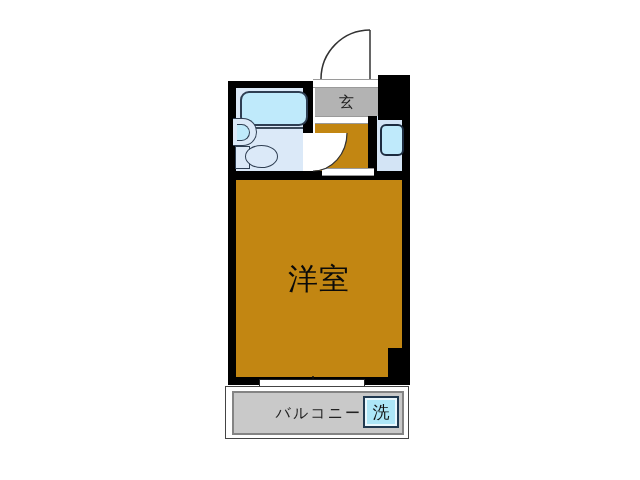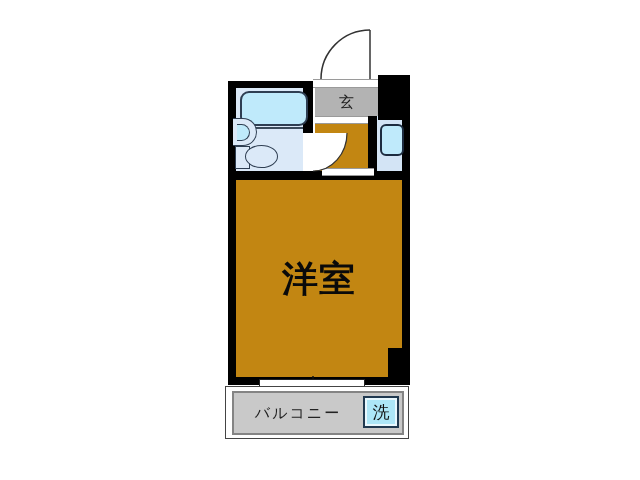--- a/index.html
+++ b/index.html
@@ -33,27 +33,27 @@
   .toilet-bowl{position:absolute;left:245px;top:145px;width:31px;height:21px;
     background:var(--bath-floor,#dbe9f8);border:1.5px solid #2e3e52;border-radius:50%;}
   .vanity{position:absolute;left:380px;top:124px;width:20px;height:28px;
     background:var(--fixture-fill,#bfeafb);border:2px solid #1d2c40;border-radius:6px;}
   
   .window{position:absolute;left:259px;top:379px;width:104px;height:6px;
     background:#fff;border:1px solid #222;}
   
   .room-label{position:absolute;left:236px;top:180px;width:166px;height:197px;
     display:flex;flex-direction:row;align-items:center;justify-content:center;
-    font-size:36px;line-height:35px;color:#0a0a0a;letter-spacing:1px;font-weight:bold;}
+    font-size:30px;line-height:35px;color:#0a0a0a;letter-spacing:1px;}
   
   .balcony-outer{position:absolute;left:225px;top:386px;width:184px;height:53px;
     background:#fff;border:1.5px solid #444;box-sizing:border-box;}
   .balcony-panel{position:absolute;left:6px;top:4px;width:172px;height:44px;
     background:var(--balcony-fill,#c9c9c9);border:2px solid #848484;box-sizing:border-box;
-    display:flex;align-items:center;justify-content:center;}
+    display:flex;align-items:center;justify-content:flex-end;}
   .balcony-label{font-size:15px;letter-spacing:2px;color:#222;margin-right:40px;}
   .washer{position:absolute;right:3px;top:3px;width:36px;height:32px;
     background:var(--washer-fill,#ade6f7);border:2px solid #203950;box-sizing:border-box;
     box-shadow:inset 0 0 0 2px #e8f8fe;
     display:flex;align-items:center;justify-content:center;font-size:17px;color:#111;}
   svg{position:absolute;left:0;top:0;}
 </style>
 </head>
 <body>
 

